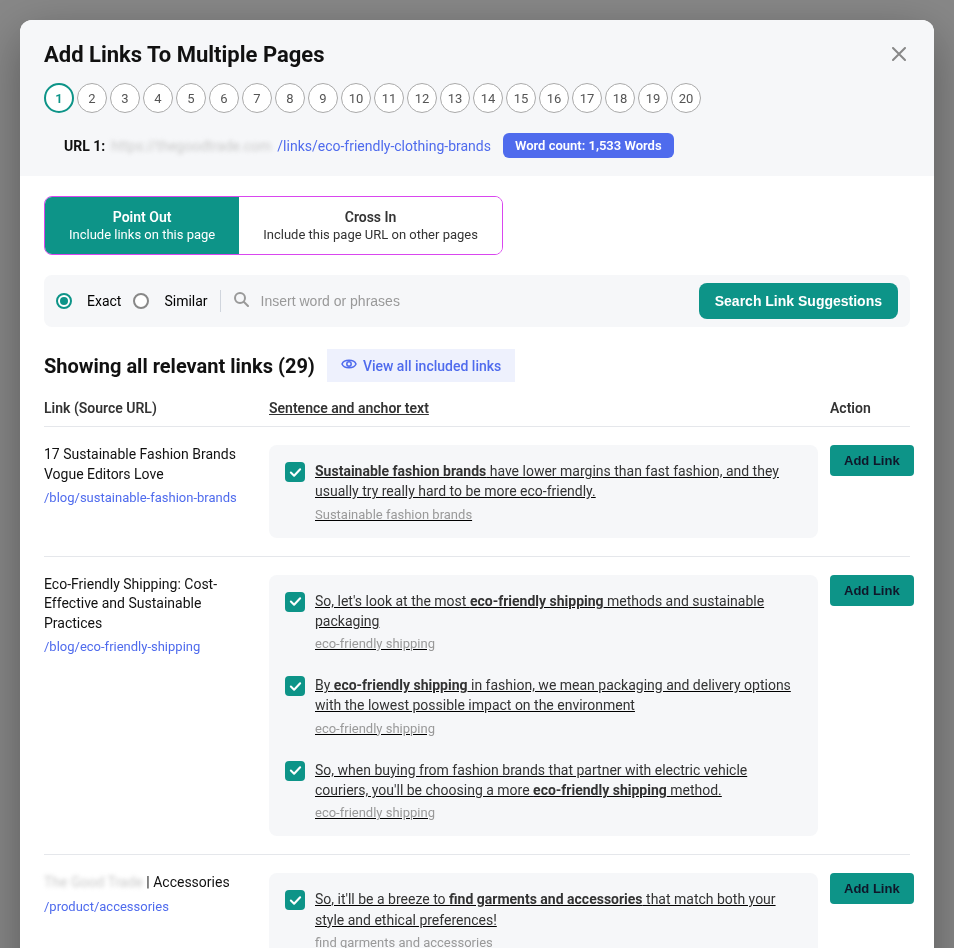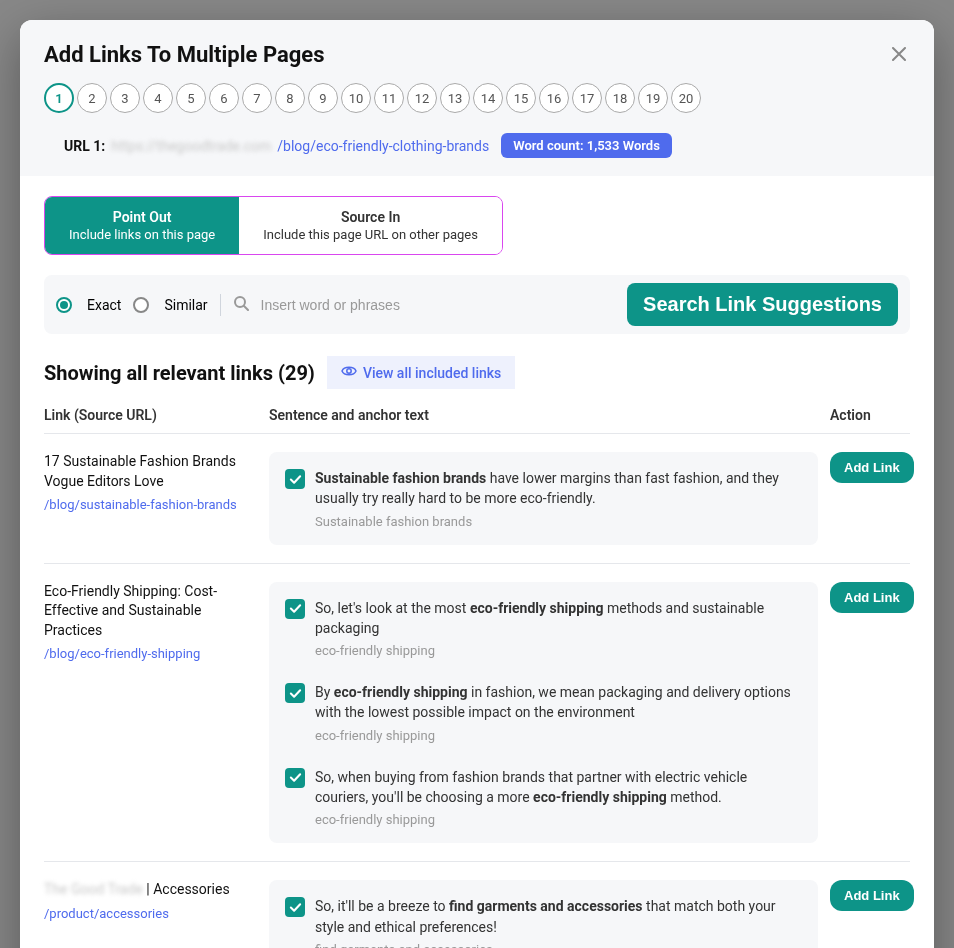--- a/index.html
+++ b/index.html
@@ -27,40 +27,40 @@
 .search-row { display: flex; align-items: center; gap: 12px; background: #f6f7f9; border-radius: 8px; padding: 8px 12px; margin-bottom: 22px; }
 .radio-group { display: flex; gap: 12px; align-items: center; }
 .radio { display: flex; align-items: center; gap: 15px; font-size: 14px; cursor: pointer; }
 .r-circle { width: 16px; height: 16px; border-radius: 50%; border: 2px solid #888; background: #fff; position: relative; }
 .r-circle.checked { border-color: #0d9488; }
 .r-circle.checked::after { content: ""; position: absolute; top: 2px; left: 2px; width: 8px; height: 8px; background: #0d9488; border-radius: 50%; }
 .sep { width: 1px; height: 22px; background: #d0d5dd; }
 .search-icon { color: #888; }
 .search-input { flex: 1; border: none; background: transparent; font-size: 14px; outline: none; color: #333; }
 .search-input::placeholder { color: #999; }
-.search-btn { background: #0d9488; color: #fff; border: none; padding: 10px 16px; border-radius: 8px; font-weight: 600; font-size: 20px; cursor: pointer; }
+.search-btn { background: #0d9488; color: #fff; border: none; padding: 10px 16px; border-radius: 8px; font-weight: 600; font-size: 14px; cursor: pointer; }
 .results-head { display: flex; align-items: center; gap: 12px; margin-bottom: 18px; flex-wrap: wrap; }
 .results-title { font-size: 20px; font-weight: 700; color: #111; }
 .chip { display: inline-flex; align-items: center; gap: 6px; background: #eef1fd; color: #4f6bed; padding: 7px 14px; border-radius: 0; font-size: 14px; font-weight: 500; cursor: pointer; }
 .table-head { display: flex; font-size: 14px; font-weight: 600; color: #333; padding-bottom: 10px; }
 .col-link { width: 225px; padding-right: 12px; }
-.col-sent { flex: 1; padding-right: 12px; }
+.col-sent { flex: 1; padding-right: 12px; text-decoration: underline; }
 .col-act { width: 80px; }
 .row { display: flex; border-top: 1px solid #e5e7eb; padding: 18px 0; }
 .link-title { font-size: 14px; color: #111; margin-bottom: 6px; line-height: 1.4; }
 .link-url { font-size: 13px; color: #4f6bed; word-break: break-all; }
 .blur-span { color: #c9c9c9; filter: blur(2px); }
 .sent-list { flex: 1; background: #f6f7f9; border-radius: 8px; padding: 4px 0; }
 .sent-item { display: flex; gap: 10px; padding: 12px 16px; }
 .chk { width: 20px; height: 20px; min-width: 20px; background: #0d9488; border-radius: 4px; display: flex; align-items: center; justify-content: center; color: #fff; cursor: pointer; margin-top: 1px; }
 .chk svg { width: 13px; height: 13px; }
 .sent-text { font-size: 14px; color: #333; line-height: 1.45; margin-bottom: 5px; }
 .sent-text b { font-weight: 700; }
 .anchor-text { font-size: 13px; color: #999; }
-.add-btn { background: #0d9488; color: #ffffff; border: none; padding: 8px 14px; border-radius: 12px; font-weight: 600; font-size: 13px; cursor: pointer; white-space: nowrap; }
+.add-btn { background: #0d9488; color: #0f172a; border: none; padding: 8px 14px; border-radius: 4px; font-weight: 600; font-size: 13px; cursor: pointer; white-space: nowrap; }
 </style>
 </head>
 <body>
 
 <div class="modal">
 
   <div class="header">
     <div class="title-row">
       <div class="title">Add Links To Multiple Pages</div>
       <div class="close">
@@ -87,33 +87,33 @@
         <div class="step">15</div>
         <div class="step">16</div>
         <div class="step">17</div>
         <div class="step">18</div>
         <div class="step">19</div>
         <div class="step">20</div>
       </div>
     <div class="url-row">
       <span class="url-label">URL 1:</span>
       <span class="url-host">https://thegoodtrade.com</span>
-      <span class="url-path">/blog/eco-friendly-clothing-brands</span>
+      <span class="url-path">/links/eco-friendly-clothing-brands</span>
       <span class="wc-badge">Word count: 1,533 Words</span>
     </div>
   </div>
 
   <div class="body">
     <div class="tabs">
       <div class="tab active">
         <div class="t-title">Point Out</div>
         <div class="t-sub">Include links on this page</div>
       </div>
       <div class="tab inactive">
-        <div class="t-title">Source In</div>
+        <div class="t-title">Cross In</div>
         <div class="t-sub">Include this page URL on other pages</div>
       </div>
     </div>
 
     <div class="search-row">
       <div class="radio-group">
         <div class="radio">
           <div class="r-circle checked"></div>
           <span>Exact</span>
         </div>

